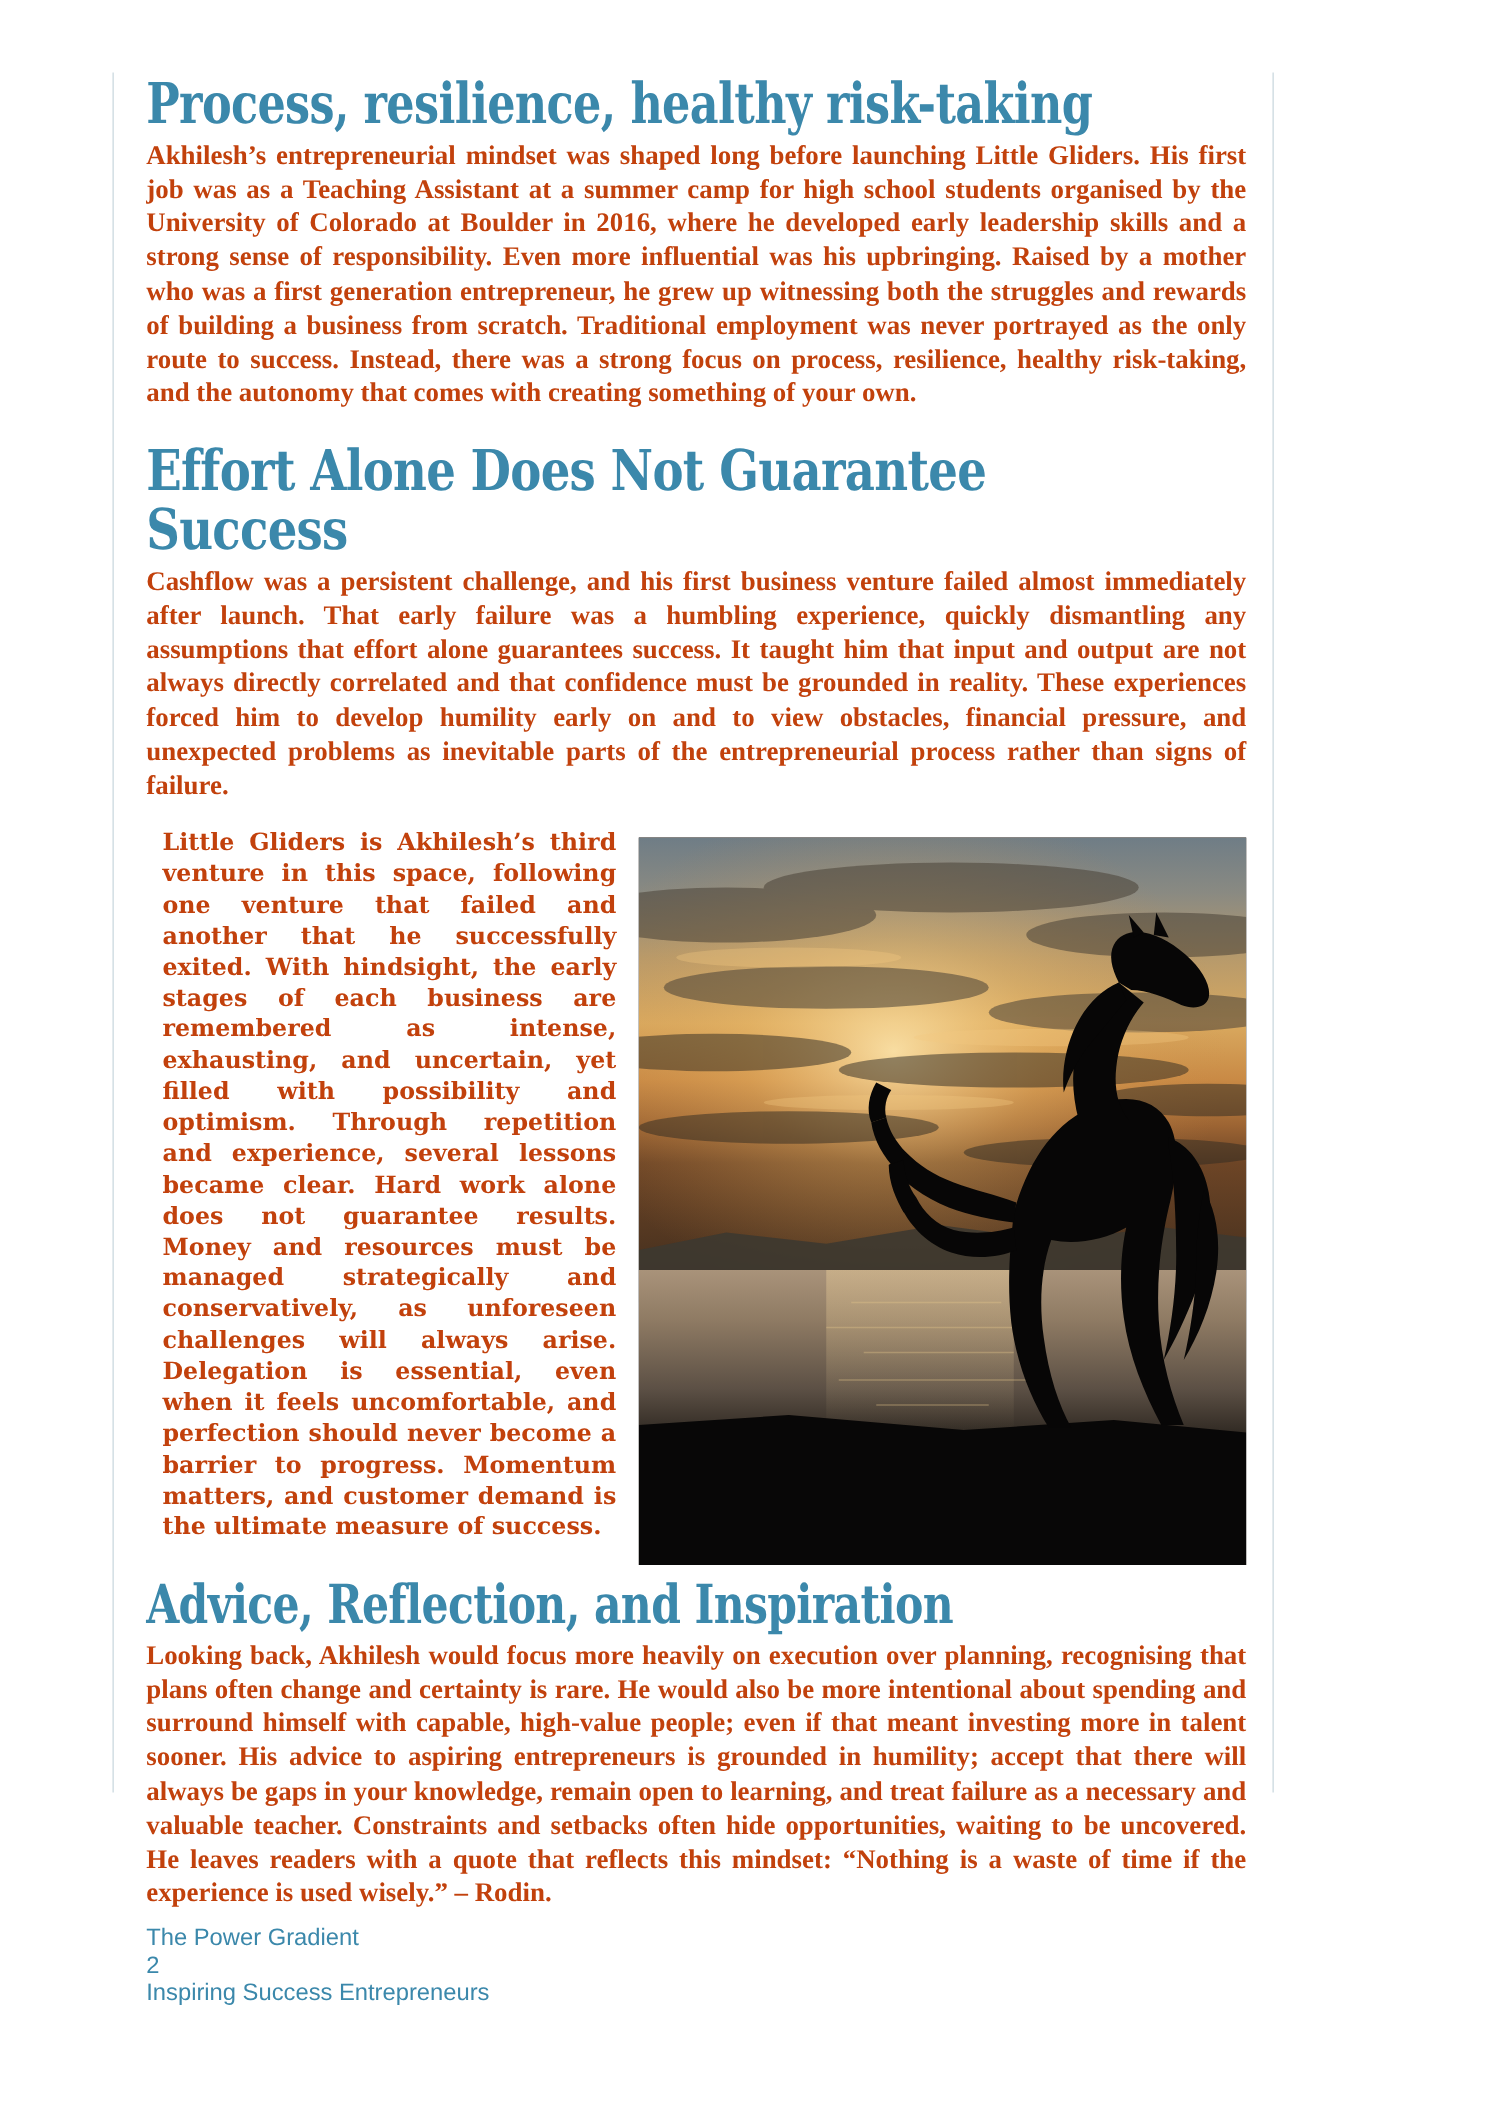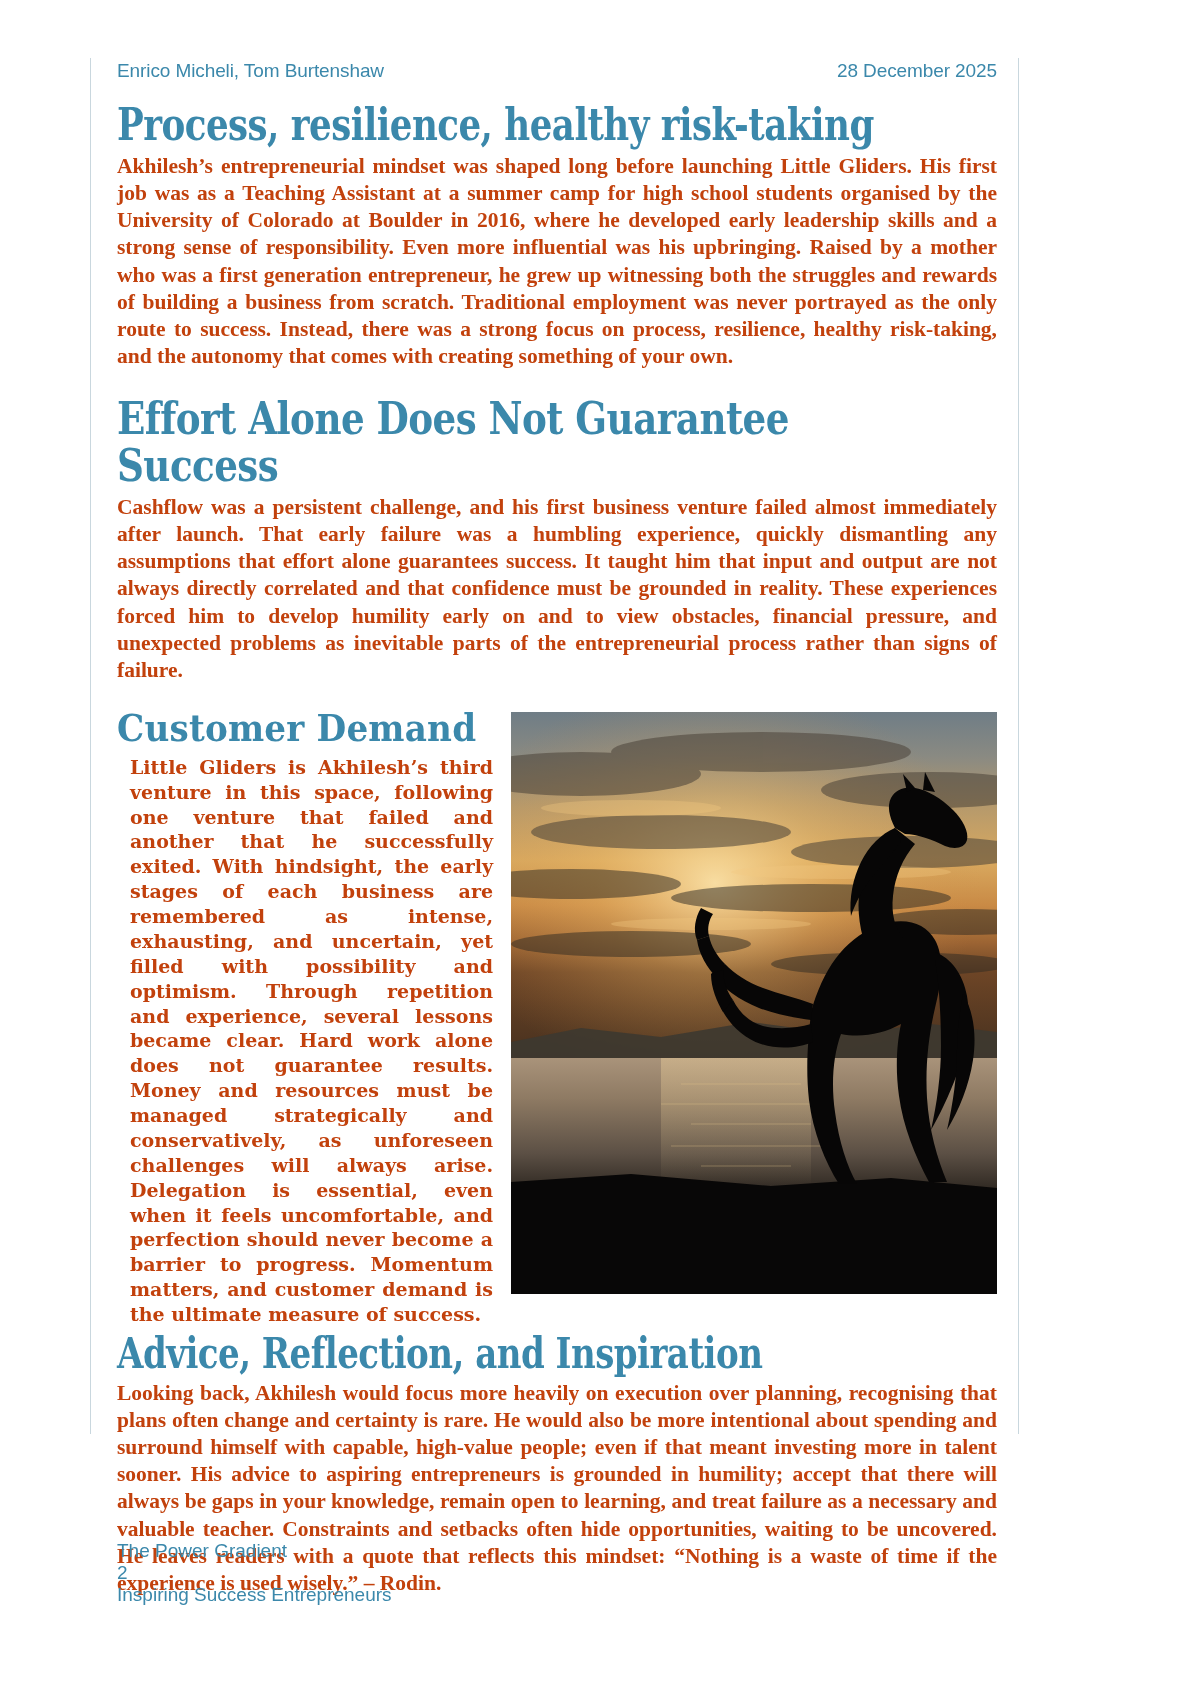--- a/index.html
+++ b/index.html
@@ -142,24 +142,20 @@
 </head>
 <body>
 
 <div class="page">
 
   <div class="rule-left"></div>
   <div class="rule-right"></div>
 
   <div class="content">
 
-    <div class="runhead">
-      <span>Enrico Micheli, Tom Burtenshaw</span>
-      <span>28 December 2025</span>
-    </div>
 
     <h1 class="sec h-process">Process, resilience, healthy risk-taking</h1>
     <p class="body">Akhilesh’s entrepreneurial mindset was shaped long before launching Little Gliders. His first job was as a Teaching Assistant at a summer camp for high school students organised by the University of Colorado at Boulder in 2016, where he developed early leadership skills and a strong sense of responsibility. Even more influential was his upbringing. Raised by a mother who was a first generation entrepreneur, he grew up witnessing both the struggles and rewards of building a business from scratch. Traditional employment was never portrayed as the only route to success. Instead, there was a strong focus on process, resilience, healthy risk-taking, and the autonomy that comes with creating something of your own.</p>
 
     <h1 class="sec h-effort">Effort Alone Does Not Guarantee Success</h1>
     <p class="body">Cashflow was a persistent challenge, and his first business venture failed almost immediately after launch. That early failure was a humbling experience, quickly dismantling any assumptions that effort alone guarantees success. It taught him that input and output are not always directly correlated and that confidence must be grounded in reality. These experiences forced him to develop humility early on and to view obstacles, financial pressure, and unexpected problems as inevitable parts of the entrepreneurial process rather than signs of failure.</p>
 
     <div class="midblock clearfix">
 
       <figure class="photo" style="margin:8px 0 6px 18px;">
@@ -298,21 +294,20 @@
                      C462 298, 466 322, 462 348
                      C458 374, 448 398, 436 418
                      C442 392, 446 364, 446 338
                      C446 314, 450 294, 452 282 Z"></path>
           </g>
         </svg>
       </figure>
 
       <div class="narrowcol">
         <h1 class="sec h-customer">
-          <span class="line l1">Customer Demand</span>
         </h1>
         <p class="body">Little Gliders is Akhilesh’s third venture in this space, following one venture that failed and another that he successfully exited. With hindsight, the early stages of each business are remembered as intense, exhausting, and uncertain, yet filled with possibility and optimism. Through repetition and experience, several lessons became clear. Hard work alone does not guarantee results. Money and resources must be managed strategically and conservatively, as unforeseen challenges will always arise. Delegation is essential, even when it feels uncomfortable, and perfection should never become a barrier to progress. Momentum matters, and customer demand is the ultimate measure of success.</p>
       </div>
     </div>
 
     <h1 class="sec h-advice after-photo">Advice, Reflection, and Inspiration</h1>
     <p class="body">Looking back, Akhilesh would focus more heavily on execution over planning, recognising that plans often change and certainty is rare. He would also be more intentional about spending and surround himself with capable, high-value people; even if that meant investing more in talent sooner. His advice to aspiring entrepreneurs is grounded in humility; accept that there will always be gaps in your knowledge, remain open to learning, and treat failure as a necessary and valuable teacher. Constraints and setbacks often hide opportunities, waiting to be uncovered. He leaves readers with a quote that reflects this mindset: “Nothing is a waste of time if the experience is used wisely.” – Rodin.</p>
 
   </div>
 

